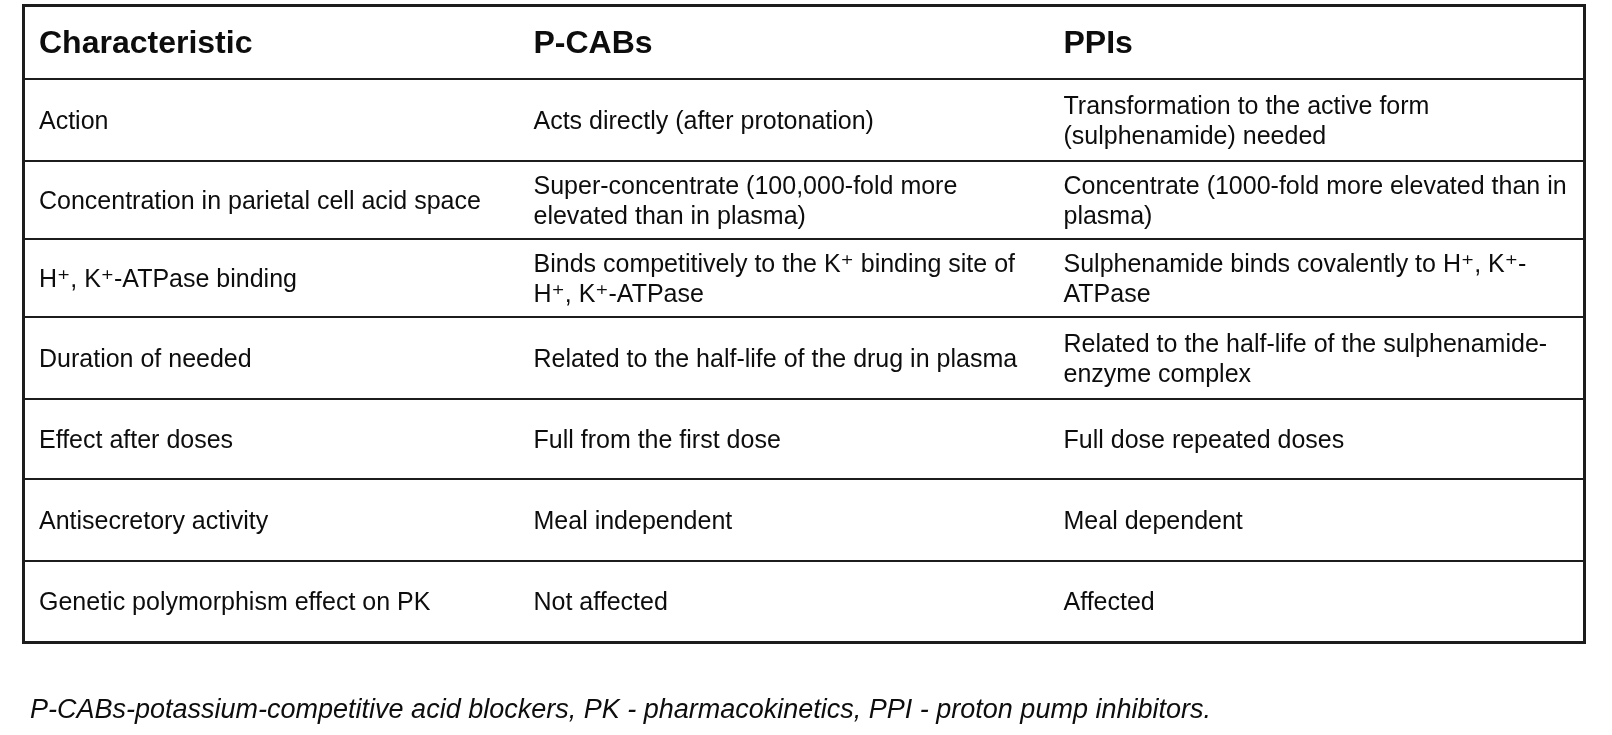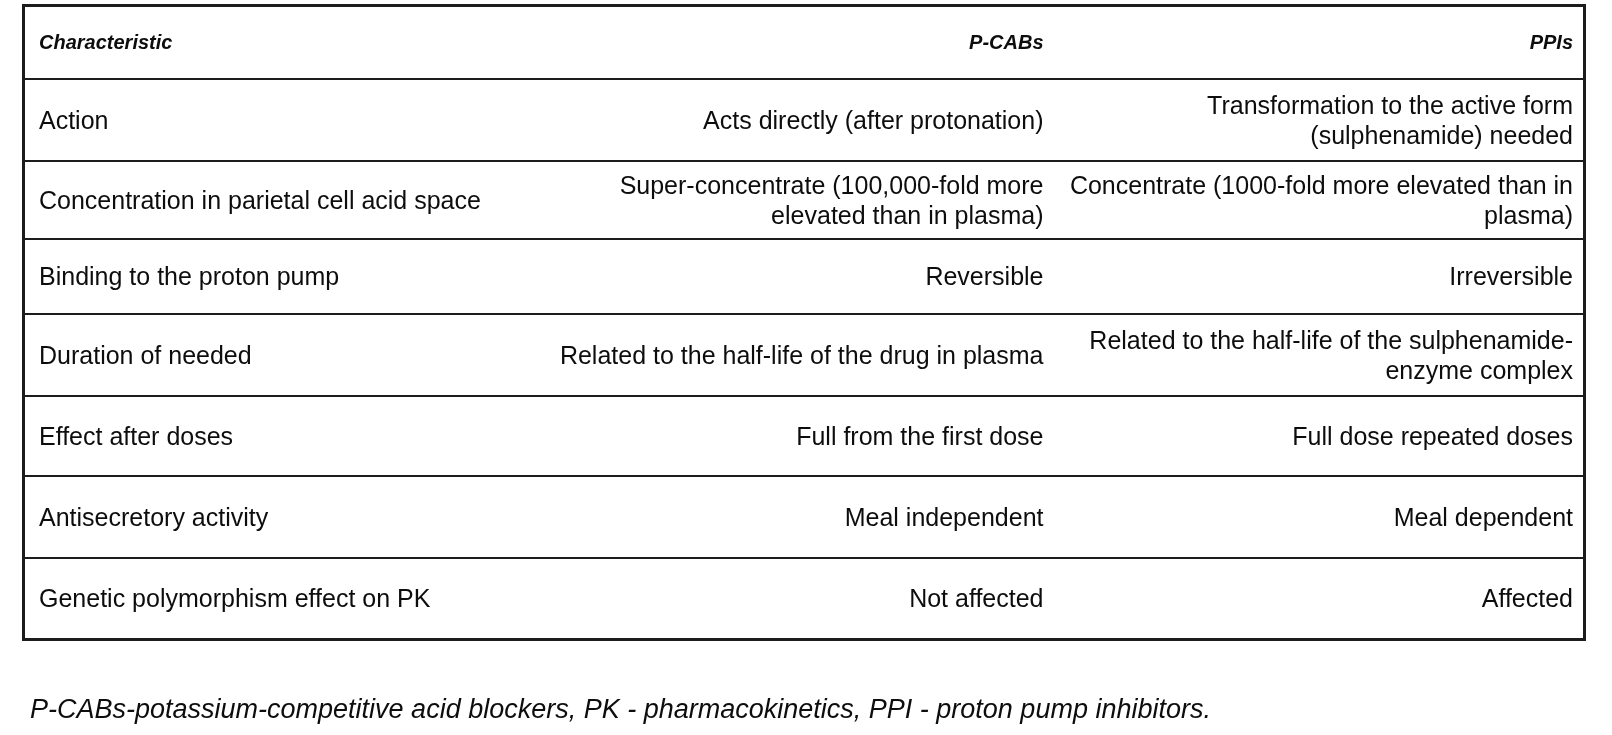--- a/index.html
+++ b/index.html
@@ -34,30 +34,29 @@
   th, td {
     border-top: 2px solid #1c1c1c;
     vertical-align: middle;
     font-size: 25px;
     line-height: 30px;
     padding: 8px 10px;
     font-weight: 400;
   }
   thead th { border-top: none; }
   th {
-    font-size: 20px;
+    font-size: 32px;
     font-weight: 700;
-    font-style: italic;
   }
   .col-label, th.h-char {
     text-align: left;
     padding-left: 14px;
   }
   .col-center, th.h-center {
-    text-align: right;
+    text-align: left;
   }
   tr.hdr     { height: 73px; }
   tr.r       { height: 75px; }
   tr.r-tall  { height: 82px; }
   tr.r-short { height: 80px; }
   .footnote {
     position: absolute;
     left: 30px;
     top: 694px;
     font-style: italic;
@@ -89,23 +88,23 @@
         <td class="col-label">Action</td>
         <td class="col-center">Acts directly (after protonation)</td>
         <td class="col-center">Transformation to the active form (sulphenamide) needed</td>
       </tr>
       <tr class="r">
         <td class="col-label">Concentration in parietal cell acid space</td>
         <td class="col-center">Super-concentrate (100,000-fold more elevated than in plasma)</td>
         <td class="col-center">Concentrate (1000-fold more elevated than in plasma)</td>
       </tr>
       <tr class="r">
-        <td class="col-label">Binding to the proton pump</td>
-        <td class="col-center">Reversible</td>
-        <td class="col-center">Irreversible</td>
+        <td class="col-label">H⁺, K⁺-ATPase binding</td>
+        <td class="col-center">Binds competitively to the K⁺ binding site of H⁺, K⁺-ATPase</td>
+        <td class="col-center">Sulphenamide binds covalently to H⁺, K⁺-ATPase</td>
       </tr>
       <tr class="r-tall">
         <td class="col-label">Duration of needed</td>
         <td class="col-center">Related to the half-life of the drug in plasma</td>
         <td class="col-center">Related to the half-life of the sulphenamide-enzyme complex</td>
       </tr>
       <tr class="r-short">
         <td class="col-label">Effect after doses</td>
         <td class="col-center">Full from the first dose</td>
         <td class="col-center">Full dose repeated doses</td>

